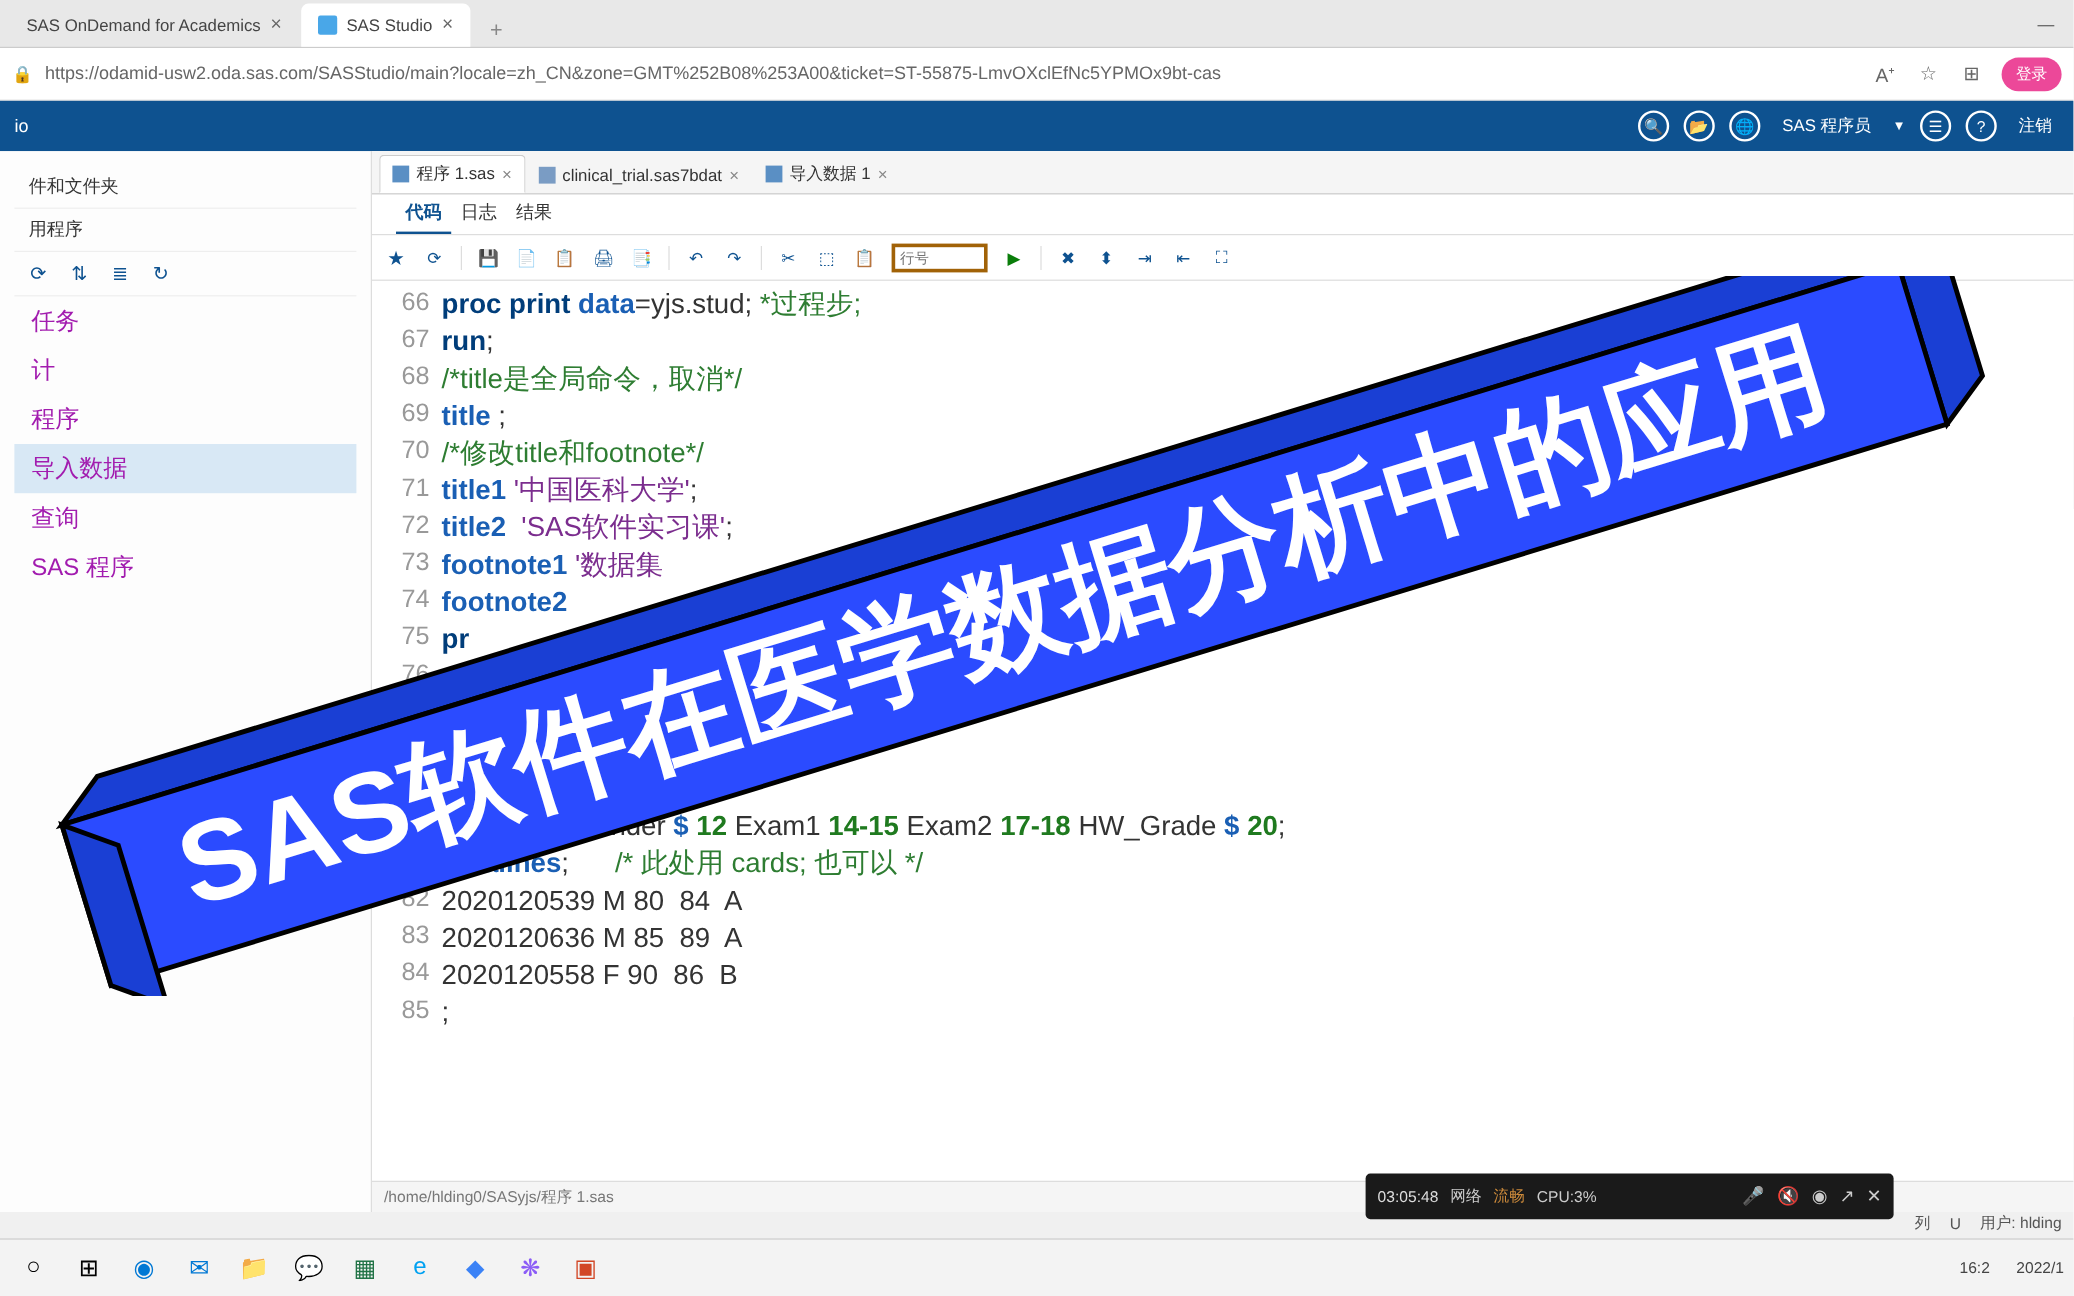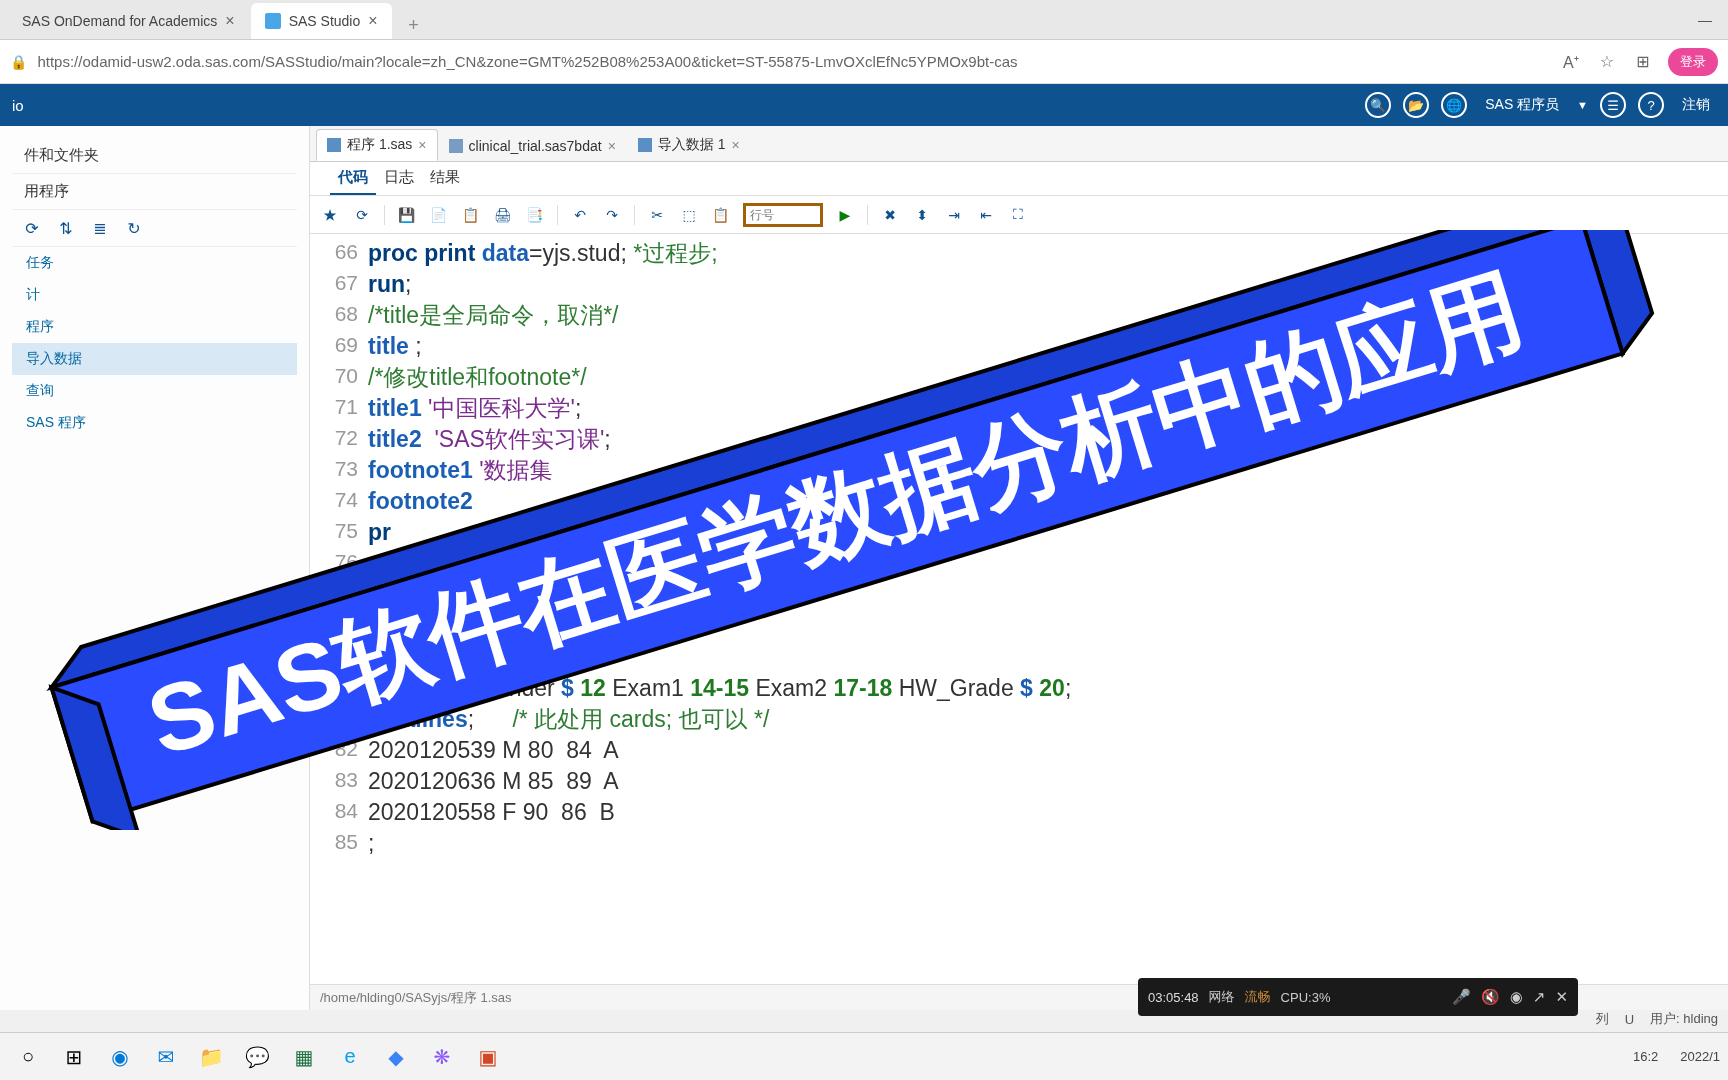--- a/index.html
+++ b/index.html
@@ -26,21 +26,21 @@
 .sas-header-right { margin-left: auto; display: flex; gap: 12px; align-items: center; }
 .hdr-icon { width: 26px; height: 26px; border: 2px solid #fff; border-radius: 50%; display: flex; align-items: center; justify-content: center; font-size: 13px; cursor: pointer; }
 .sas-user { font-size: 14px; margin: 0 6px; }
 
 
 .main { display: flex; height: calc(100% - 196px); }
 .sidebar { width: 310px; background: #fdfdfd; border-right: 1px solid #ddd; padding: 12px; }
 .side-section { padding: 8px 12px; font-size: 15px; color: #333; border-bottom: 1px solid #eee; }
 .side-toolbar { padding: 6px 8px; display: flex; gap: 10px; align-items: center; border-bottom: 1px solid #eee; }
 .side-tool { width: 24px; height: 24px; color: #0e5290; font-size: 16px; display: flex; align-items: center; justify-content: center; cursor: pointer; }
-.side-item { padding: 7px 14px; font-size: 14px; color: #0369a1; cursor: pointer; }
+.side-item { padding: 7px 14px; font-size: 20px; color: #a21caf; cursor: pointer; }
 .side-item.selected { background: #d8e8f5; }
 
 
 .editor-area { flex: 1; display: flex; flex-direction: column; background: #fff; }
 .file-tabs { height: 36px; display: flex; align-items: flex-end; padding: 0 6px; border-bottom: 1px solid #ccc; background: #f5f5f5; }
 .file-tab { padding: 6px 10px; display: flex; align-items: center; gap: 6px; font-size: 14px; color: #333; border: 1px solid transparent; cursor: pointer; }
 .file-tab.active { background: #fff; border: 1px solid #ccc; border-bottom: 1px solid #fff; border-radius: 4px 4px 0 0; }
 .ftab-icon { width: 14px; height: 14px; background: #5a8fc4; }
 .ftab-close { color: #888; font-size: 14px; }
 

